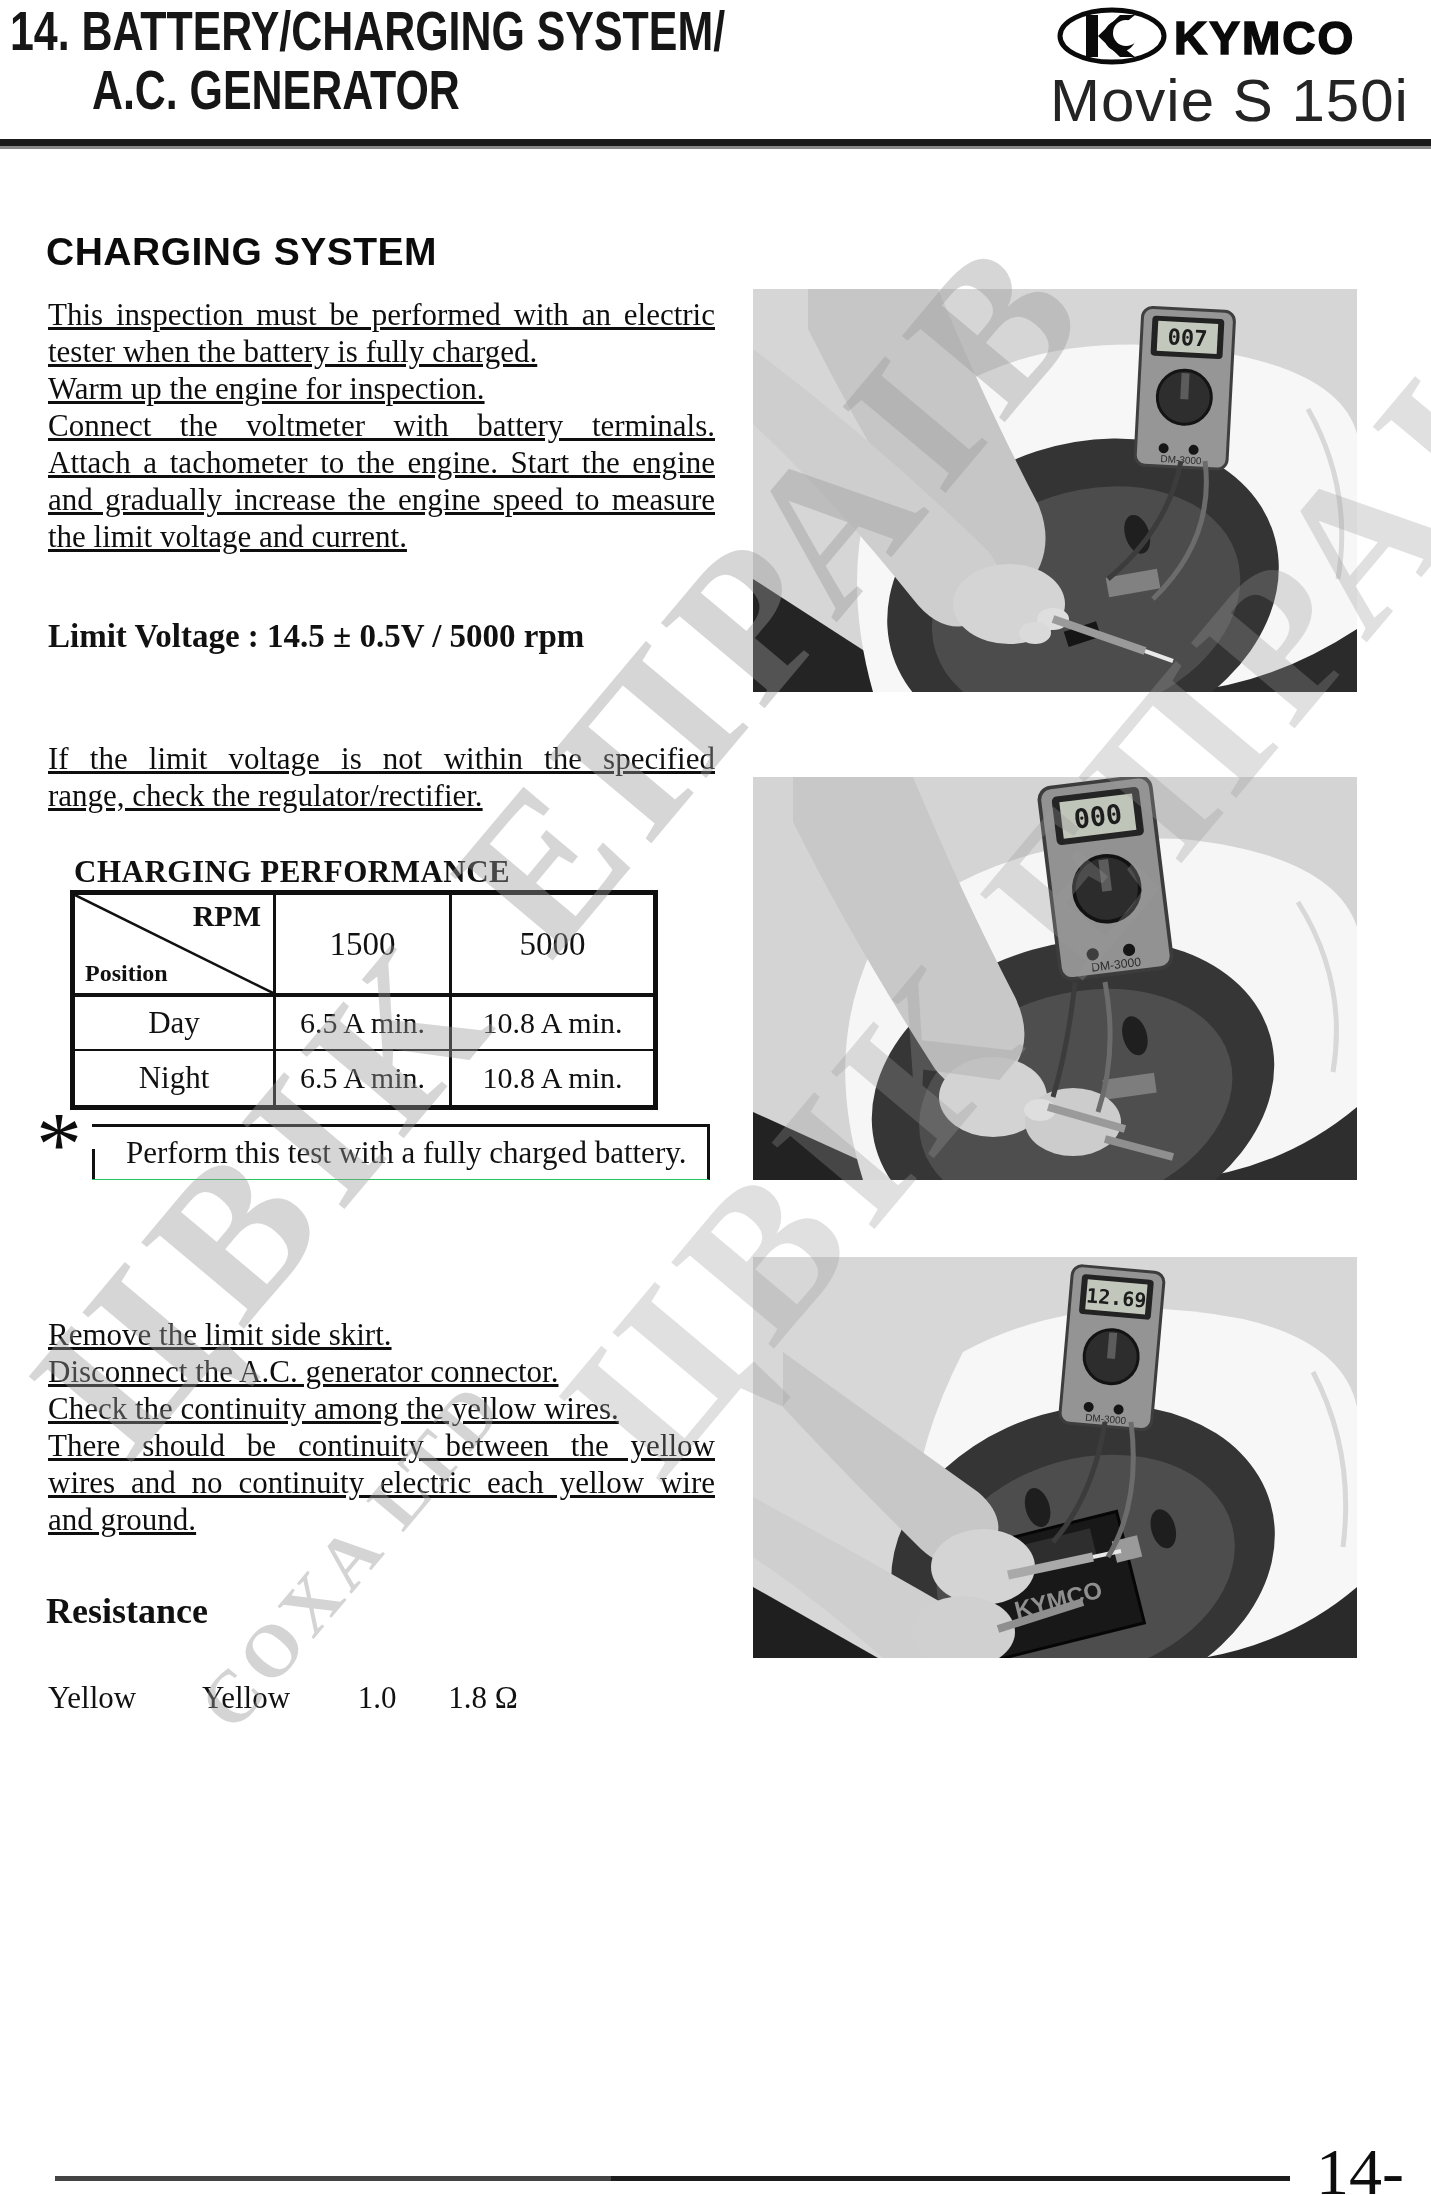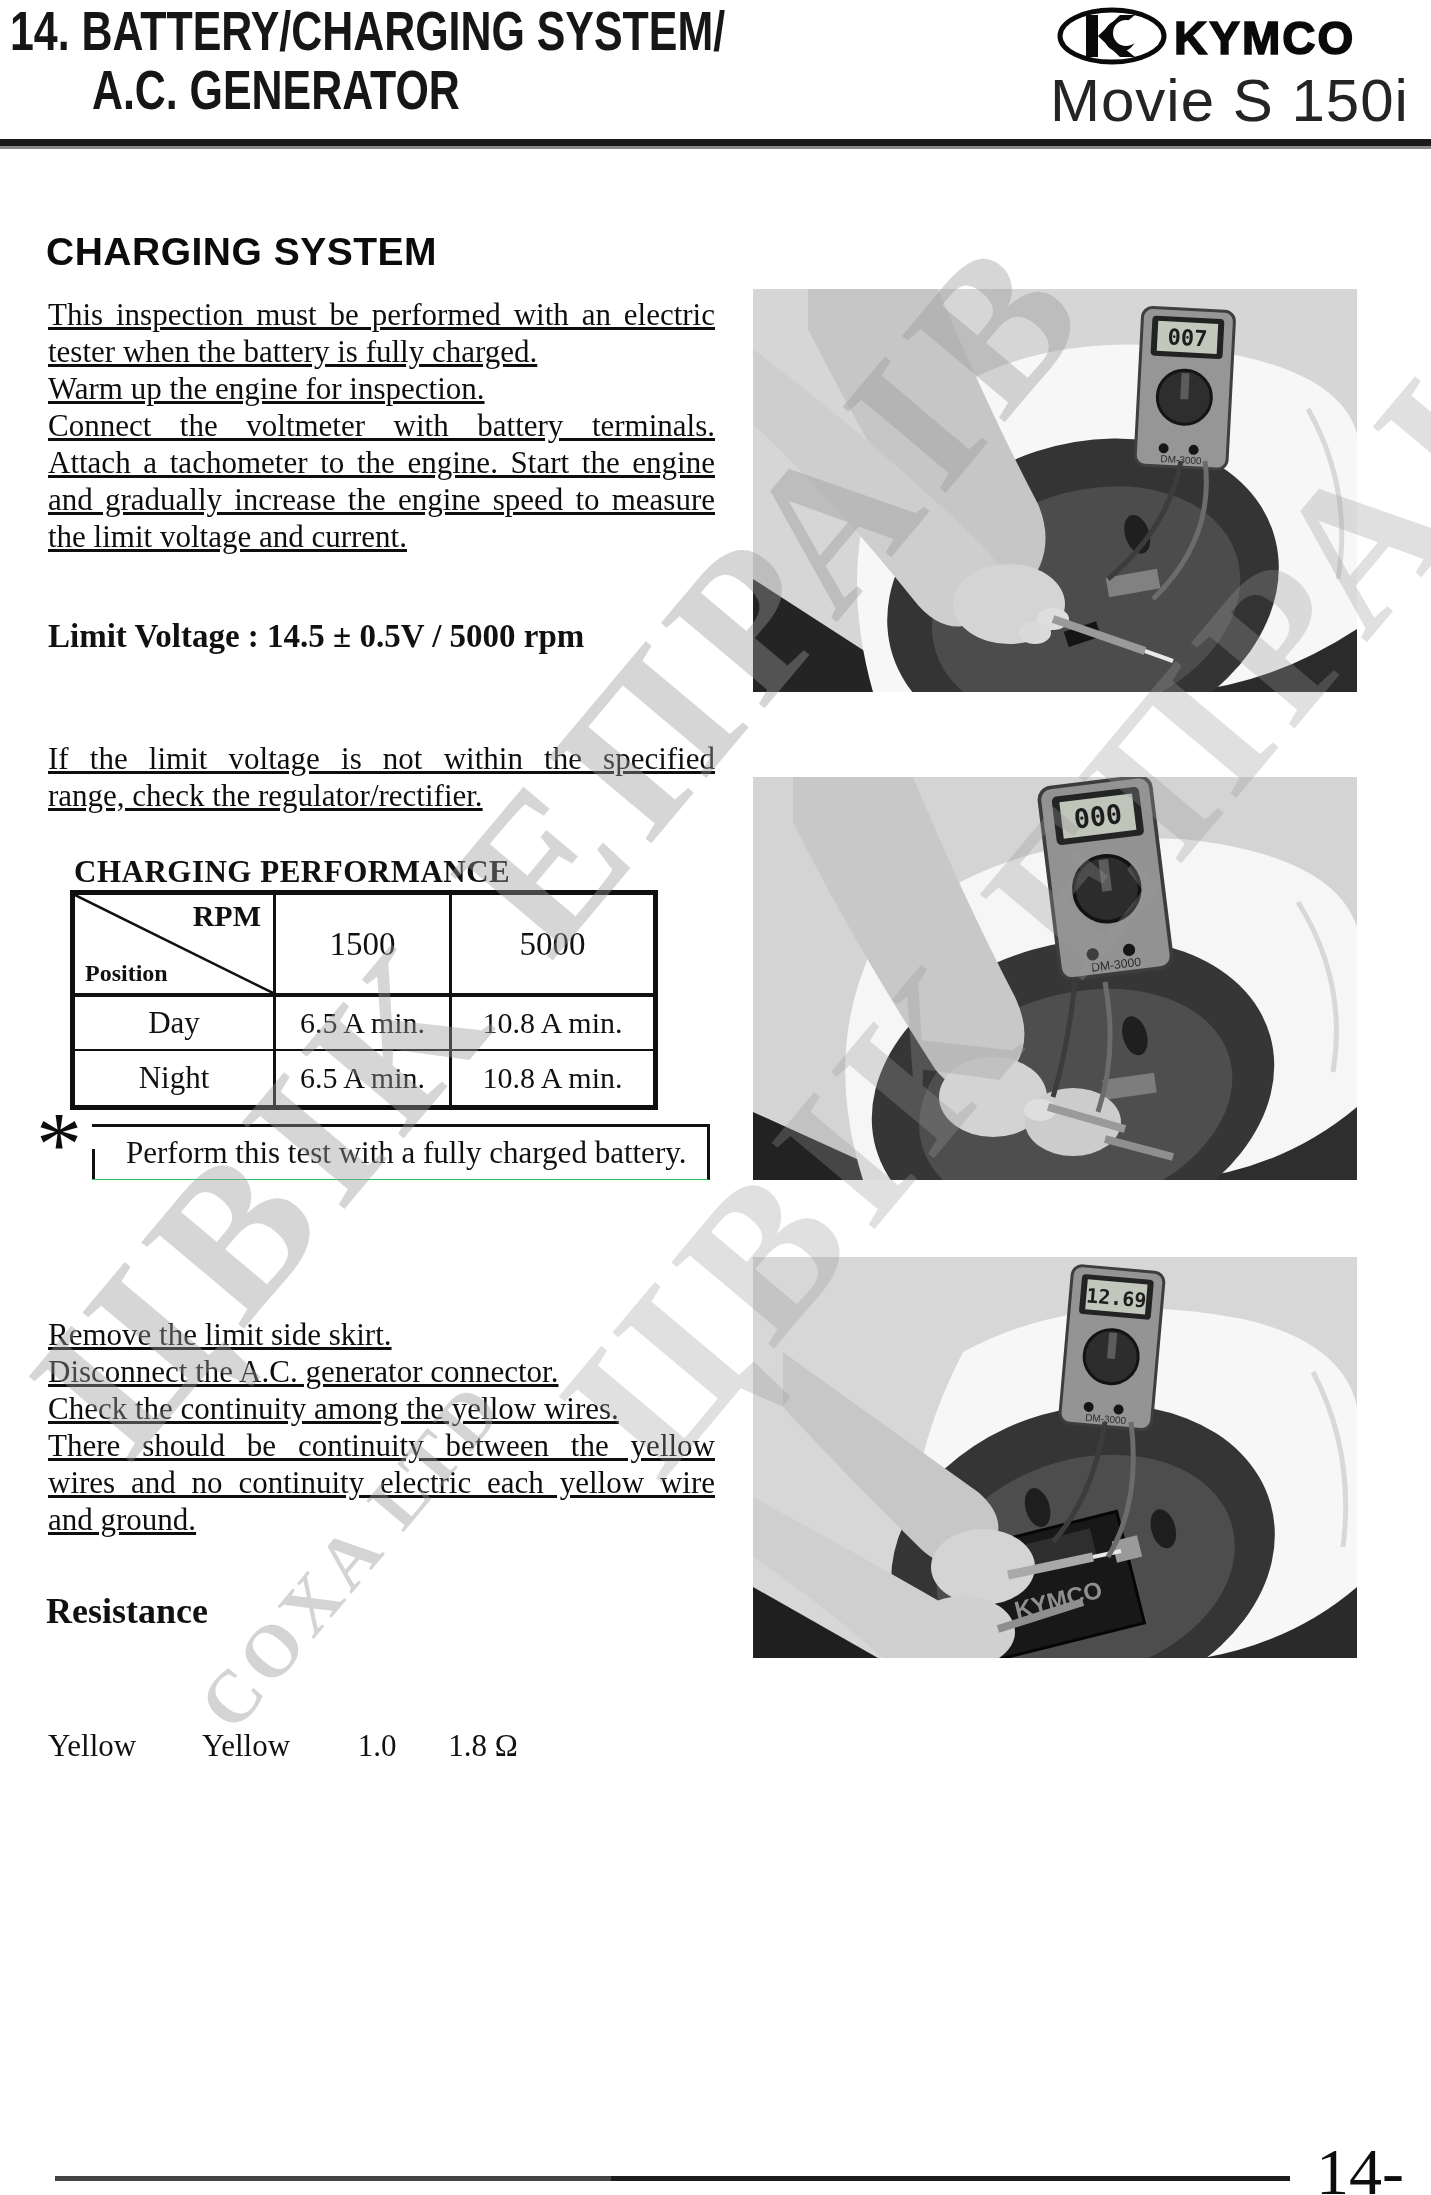--- a/index.html
+++ b/index.html
@@ -50,21 +50,21 @@
   
   .note-mark { left:36px; top:1098px; font-size:92px; line-height:92px; color:#0d0d0d; }
   .note-box { left:92px; top:1124px; width:618px; height:56px;
     border-top:3px solid #111; border-right:3px solid #111; border-bottom:1px solid #22c55e;
     display:flex; align-items:center; padding-left:34px; font-size:31px; }
   .note-box::before { content:""; position:absolute; left:0; top:42%; width:3px; height:58%; background:#111; }
 
   #para3 { top:1316px; }
   .h-res { left:46px; top:1590px; font-size:36px; font-weight:700; }
   .res-line { left:48px; top:1680px; font-size:31px; white-space:nowrap; }
-  .res-line span { display:inline-block;margin-top:48px; }
+  .res-line span { display:inline-block; }
   .res-line .g1 { margin-right:58px; } .res-line .g2 { margin-right:60px; } .res-line .g3 { margin-right:44px; }
 
   
   figure.photo { position:absolute; left:753px; width:604px; height:403px; overflow:hidden; background:#d8d8d8; }
   #photo1 { top:289px; } #photo2 { top:777px; } #photo3 { top:1257px; height:401px; }
   figure.photo svg { display:block; width:100%; height:100%; }
   .lcd { font-family:"DejaVu Sans Mono","Liberation Mono",monospace; font-weight:700; }
 
   
   .wm { pointer-events:none; z-index:50; color:#9a9a9a; font-weight:700; white-space:nowrap;

